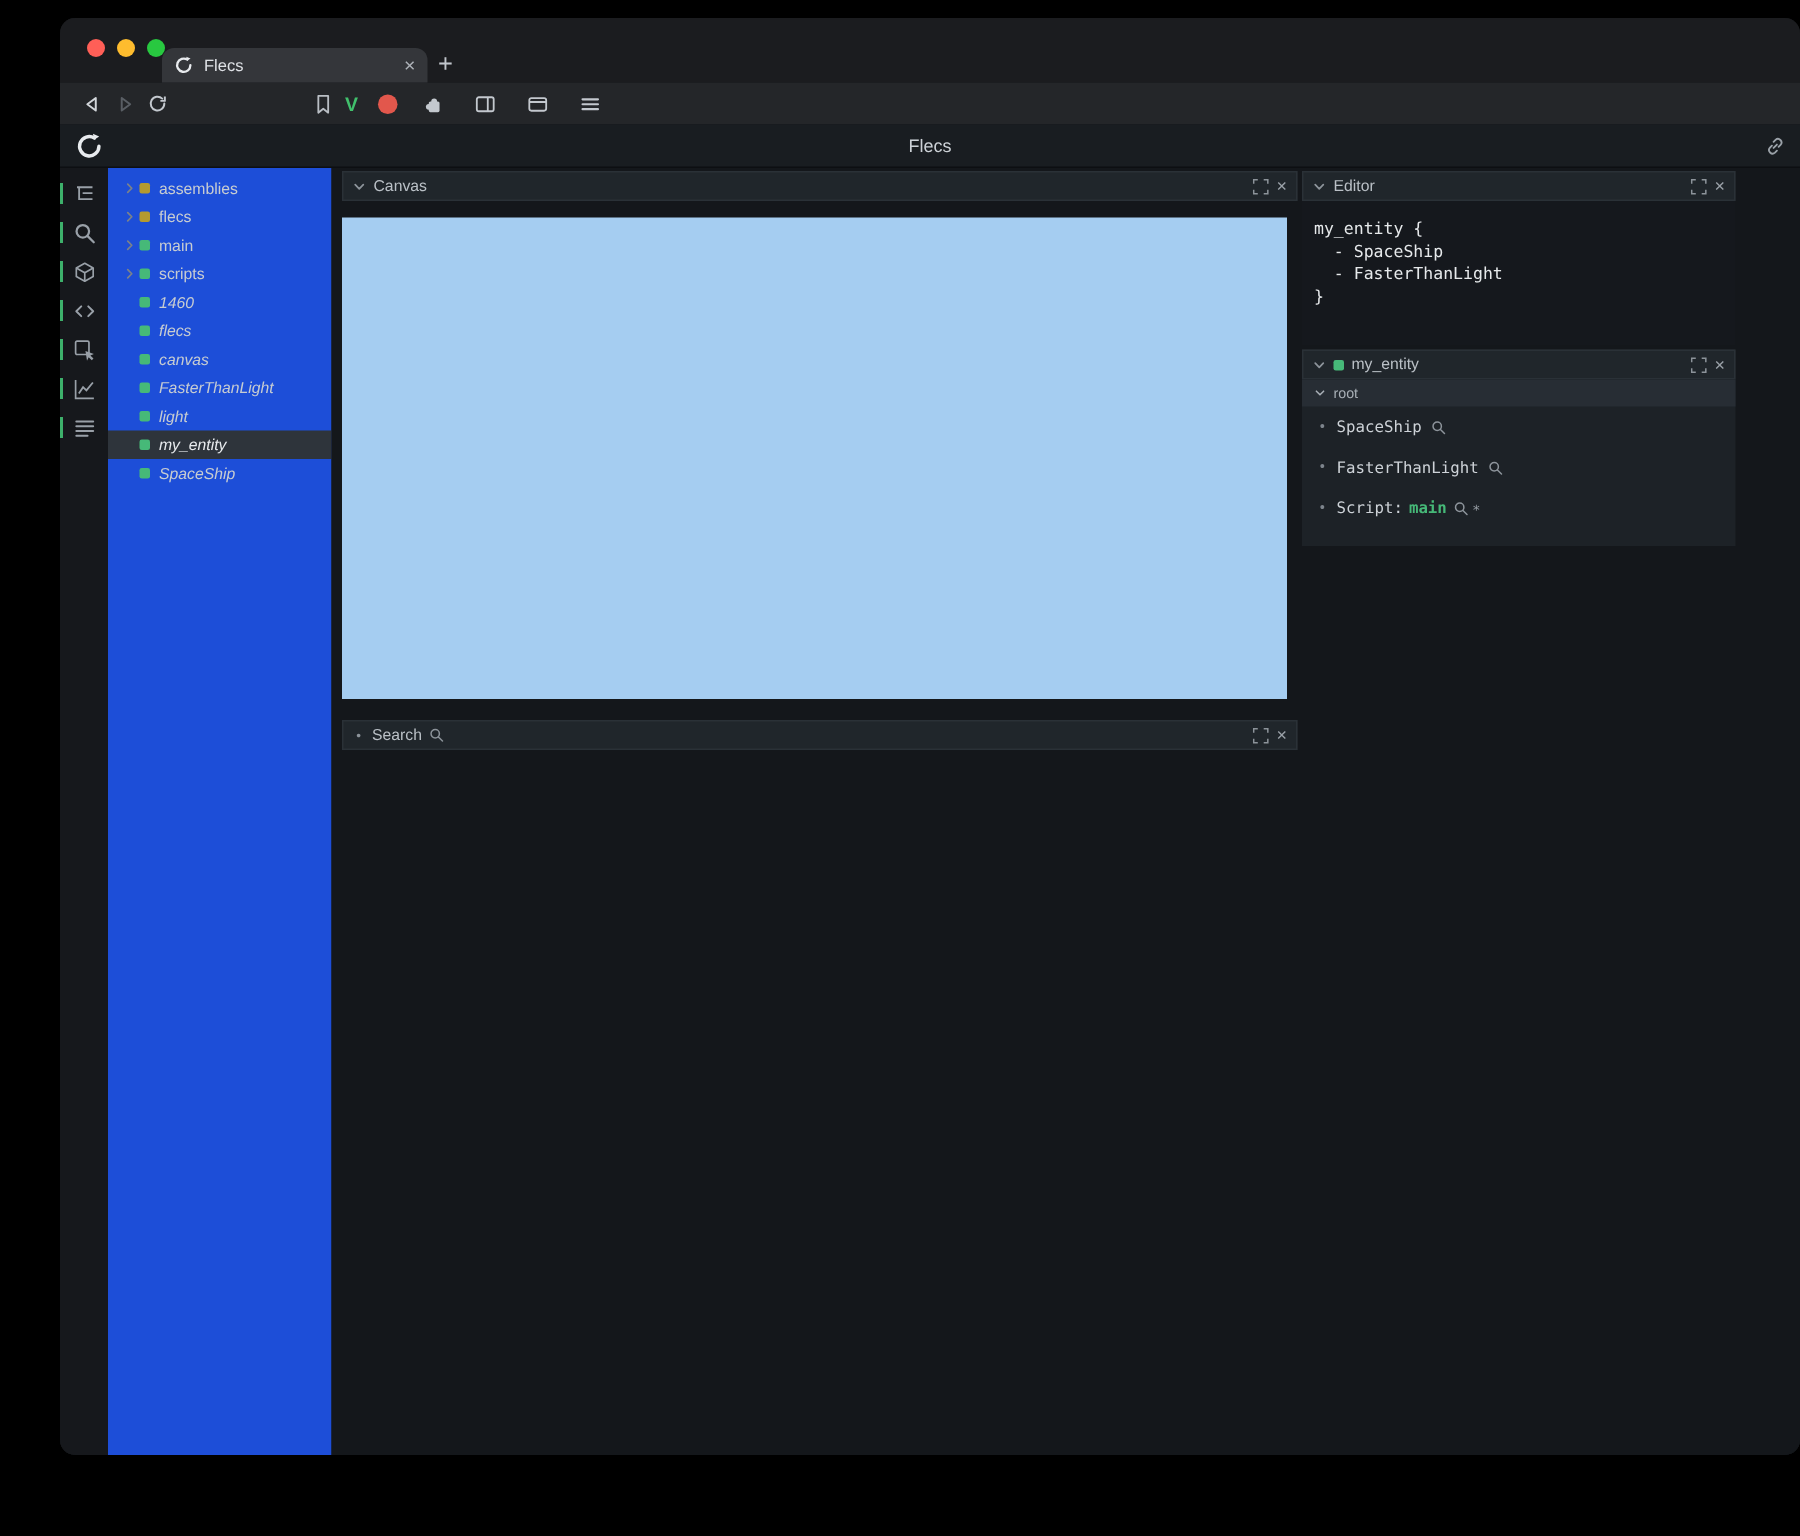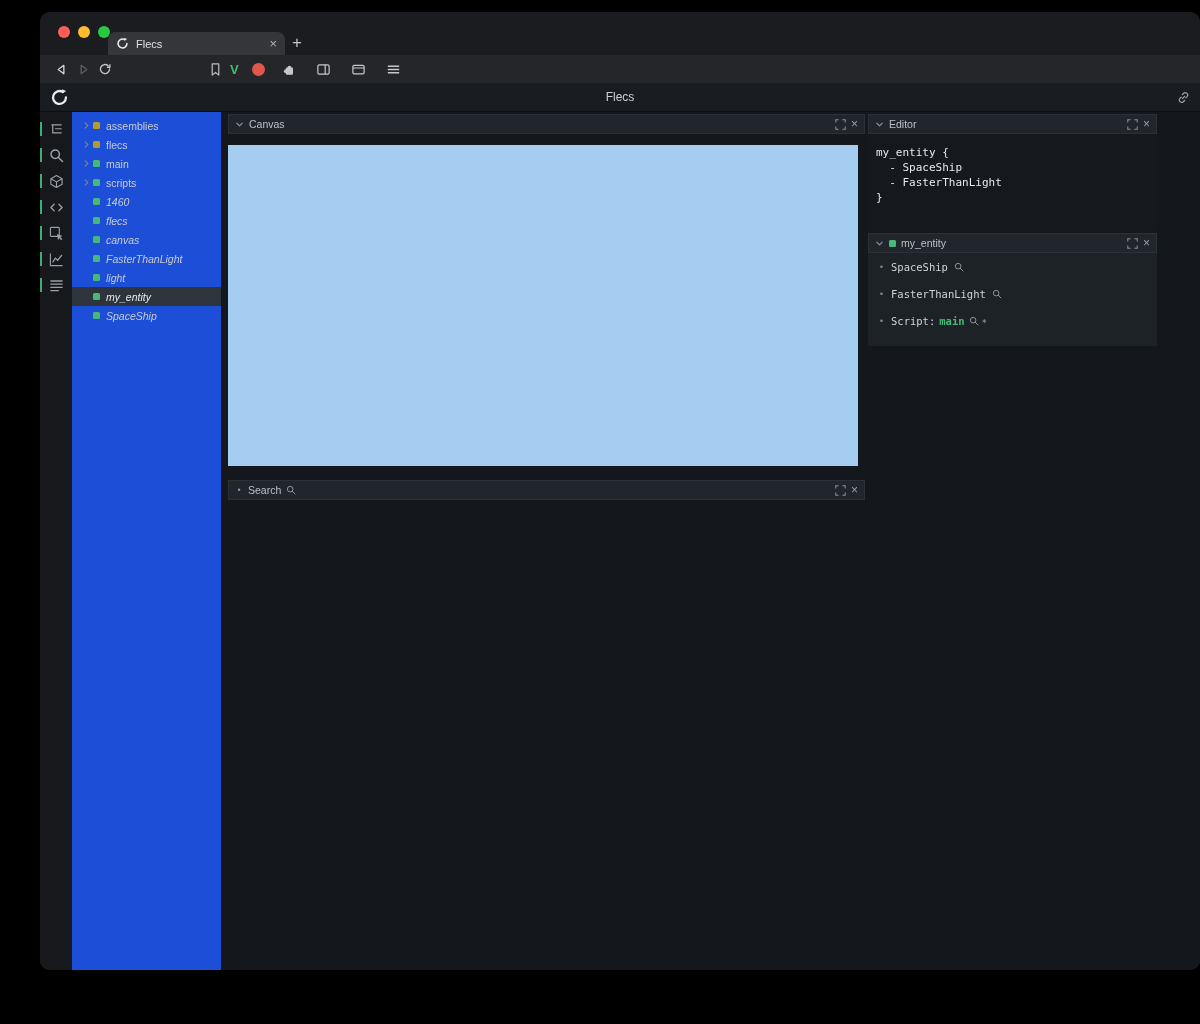--- a/index.html
+++ b/index.html
@@ -467,20 +467,28 @@
               <span class="spacer"></span>
               <span class="hic">
                   <svg class="ic" width="11" height="11">
                     <use href="#s-expand"></use>
                   </svg>
                 </span>
               <span class="x">×</span>
             </div>
             <div class="entity-body">
 
+              <div class="section-head">
+                <span class="hic">
+                    <svg class="ic" width="8" height="8">
+                      <use href="#s-chevd"></use>
+                    </svg>
+                  </span>
+                <span>root</span>
+              </div>
               <div class="item-row">
                 <span class="bullet">•</span>
                 <span>SpaceShip</span>
                 <span class="mag">
                     <svg class="ic" width="10" height="10">
                       <use href="#s-mag"></use>
                     </svg>
                   </span>
               </div>
               <div class="item-row">

